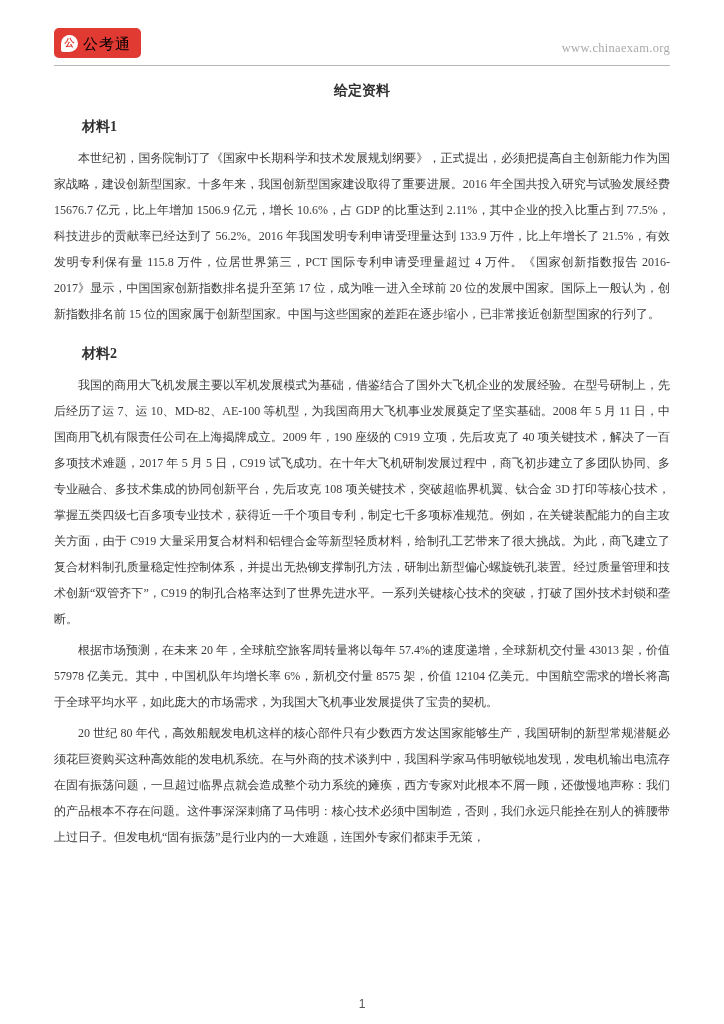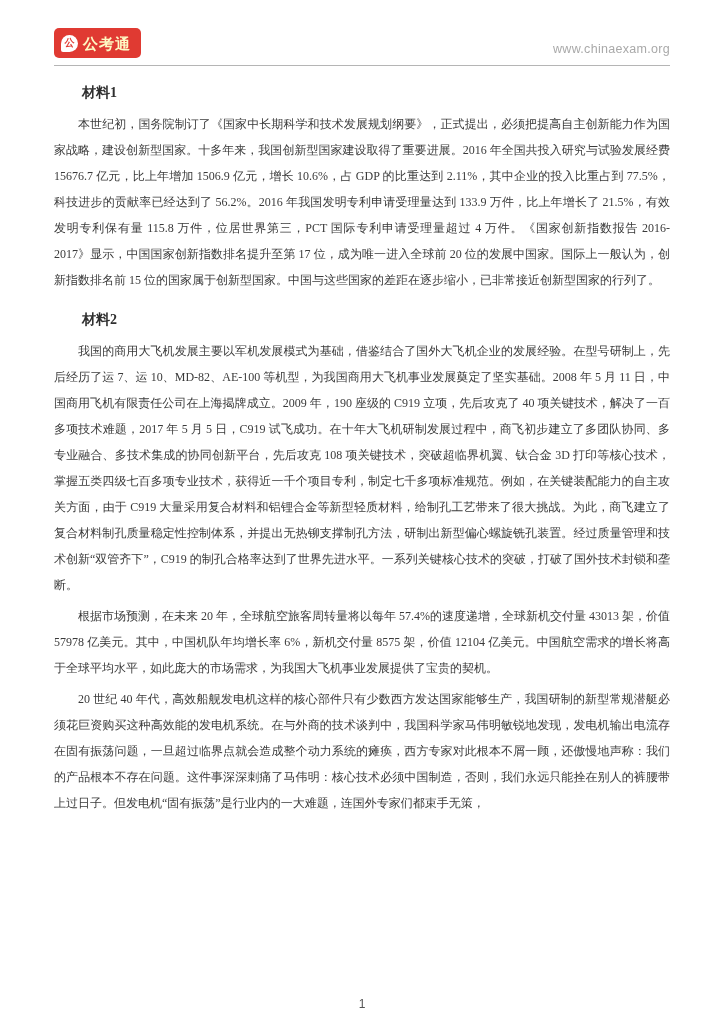--- a/index.html
+++ b/index.html
@@ -43,31 +43,31 @@
     height: 17px;
     background: #ffffff;
     border-radius: 50% 50% 50% 2px;
     font-size: 10px;
     font-weight: bold;
     color: #e03a32;
     font-family: "Liberation Sans", sans-serif;
     line-height: 1;
   }
   .logo-text {
-    color: #fef9c3;
-    font-weight: bold;
+    color: #000000;
+    font-weight: normal;
     font-size: 15px;
     letter-spacing: 1px;
     font-family: "Liberation Sans", sans-serif;
     line-height: 1;
   }
   .site-url {
     color: #a9a9a9;
     font-size: 12.5px;
-    font-family: Liberation Sans, sans-serif;
+    font-family: Liberation Serif, serif;
     letter-spacing: 0.3px;
     padding-bottom: 2px;
   }
   .header-rule {
     border: none;
     border-top: 1px solid #b5b5b5;
     margin: 7px 0 0 0;
   }
   
   .doc-title {
@@ -124,33 +124,34 @@
       <span class="logo-badge">
         <span>公</span>
       </span>
       <span class="logo-text">公考通</span>
     </div>
     <span class="site-url">www.chinaexam.org</span>
   </div>
 
   <hr class="header-rule">
 
+  <h2 class="doc-subtitle">给定资料</h2>
 
   <section>
     <h3 class="material-heading">材料1</h3>
     <p class="para">本世纪初，国务院制订了《国家中长期科学和技术发展规划纲要》，正式提出，必须把提高自主创新能力作为国家战略，建设创新型国家。十多年来，我国创新型国家建设取得了重要进展。2016 年全国共投入研究与试验发展经费 15676.7 亿元，比上年增加 1506.9 亿元，增长 10.6%，占 GDP 的比重达到 2.11%，其中企业的投入比重占到 77.5%，科技进步的贡献率已经达到了 56.2%。2016 年我国发明专利申请受理量达到 133.9 万件，比上年增长了 21.5%，有效发明专利保有量 115.8 万件，位居世界第三，PCT 国际专利申请受理量超过 4 万件。《国家创新指数报告 2016-2017》显示，中国国家创新指数排名提升至第 17 位，成为唯一进入全球前 20 位的发展中国家。国际上一般认为，创新指数排名前 15 位的国家属于创新型国家。中国与这些国家的差距在逐步缩小，已非常接近创新型国家的行列了。</p>
   </section>
 
   <section>
     <h3 class="material-heading">材料2</h3>
     <p class="para">我国的商用大飞机发展主要以军机发展模式为基础，借鉴结合了国外大飞机企业的发展经验。在型号研制上，先后经历了运 7、运 10、MD-82、AE-100 等机型，为我国商用大飞机事业发展奠定了坚实基础。2008 年 5 月 11 日，中国商用飞机有限责任公司在上海揭牌成立。2009 年，190 座级的 C919 立项，先后攻克了 40 项关键技术，解决了一百多项技术难题，2017 年 5 月 5 日，C919 试飞成功。在十年大飞机研制发展过程中，商飞初步建立了多团队协同、多专业融合、多技术集成的协同创新平台，先后攻克 108 项关键技术，突破超临界机翼、钛合金 3D 打印等核心技术，掌握五类四级七百多项专业技术，获得近一千个项目专利，制定七千多项标准规范。例如，在关键装配能力的自主攻关方面，由于 C919 大量采用复合材料和铝锂合金等新型轻质材料，给制孔工艺带来了很大挑战。为此，商飞建立了复合材料制孔质量稳定性控制体系，并提出无热铆支撑制孔方法，研制出新型偏心螺旋铣孔装置。经过质量管理和技术创新“双管齐下”，C919 的制孔合格率达到了世界先进水平。一系列关键核心技术的突破，打破了国外技术封锁和垄断。</p>
     <p class="para">根据市场预测，在未来 20 年，全球航空旅客周转量将以每年 57.4%的速度递增，全球新机交付量 43013 架，价值 57978 亿美元。其中，中国机队年均增长率 6%，新机交付量 8575 架，价值 12104 亿美元。中国航空需求的增长将高于全球平均水平，如此庞大的市场需求，为我国大飞机事业发展提供了宝贵的契机。</p>
   </section>
 
   <section>
-    <p class="para">20 世纪 40 年代，高效船舰发电机这样的核心部件只有少数西方发达国家能够生产，我国研制的新型常规潜艇必须花巨资购买这种高效能的发电机系统。在与外商的技术谈判中，我国科学家马伟明敏锐地发现，发电机输出电流存在固有振荡问题，一旦超过临界点就会造成整个动力系统的瘫痪，西方专家对此根本不屑一顾，还傲慢地声称：我们的产品根本不存在问题。这件事深深刺痛了马伟明：核心技术必须中国制造，否则，我们永远只能拴在别人的裤腰带上过日子。但发电机“固有振荡”是行业内的一大难题，连国外专家们都束手无策，</p>
+    <p class="para">20 世纪 80 年代，高效船舰发电机这样的核心部件只有少数西方发达国家能够生产，我国研制的新型常规潜艇必须花巨资购买这种高效能的发电机系统。在与外商的技术谈判中，我国科学家马伟明敏锐地发现，发电机输出电流存在固有振荡问题，一旦超过临界点就会造成整个动力系统的瘫痪，西方专家对此根本不屑一顾，还傲慢地声称：我们的产品根本不存在问题。这件事深深刺痛了马伟明：核心技术必须中国制造，否则，我们永远只能拴在别人的裤腰带上过日子。但发电机“固有振荡”是行业内的一大难题，连国外专家们都束手无策，</p>
   </section>
 
   <div class="footer">
     <span class="page-number">1</span>
   </div>
 
 </div>
 
 </body></html>

